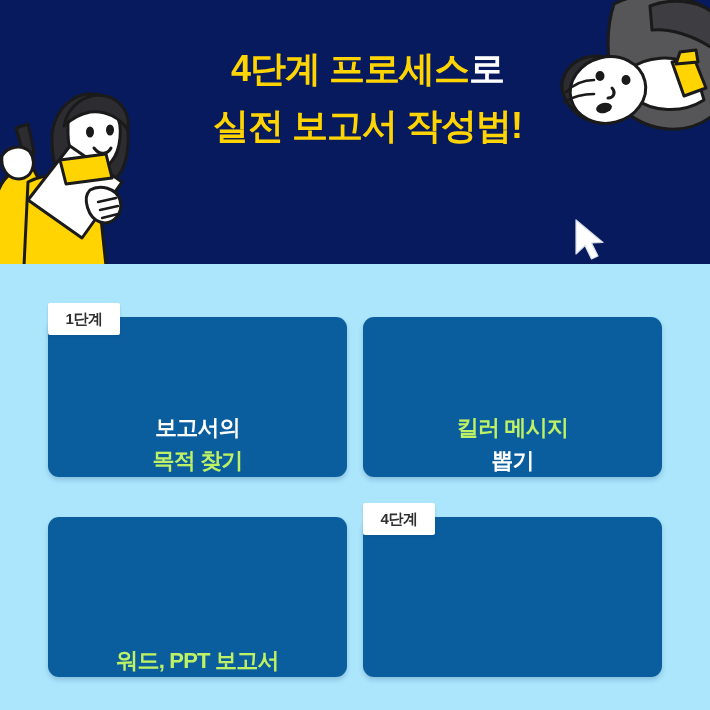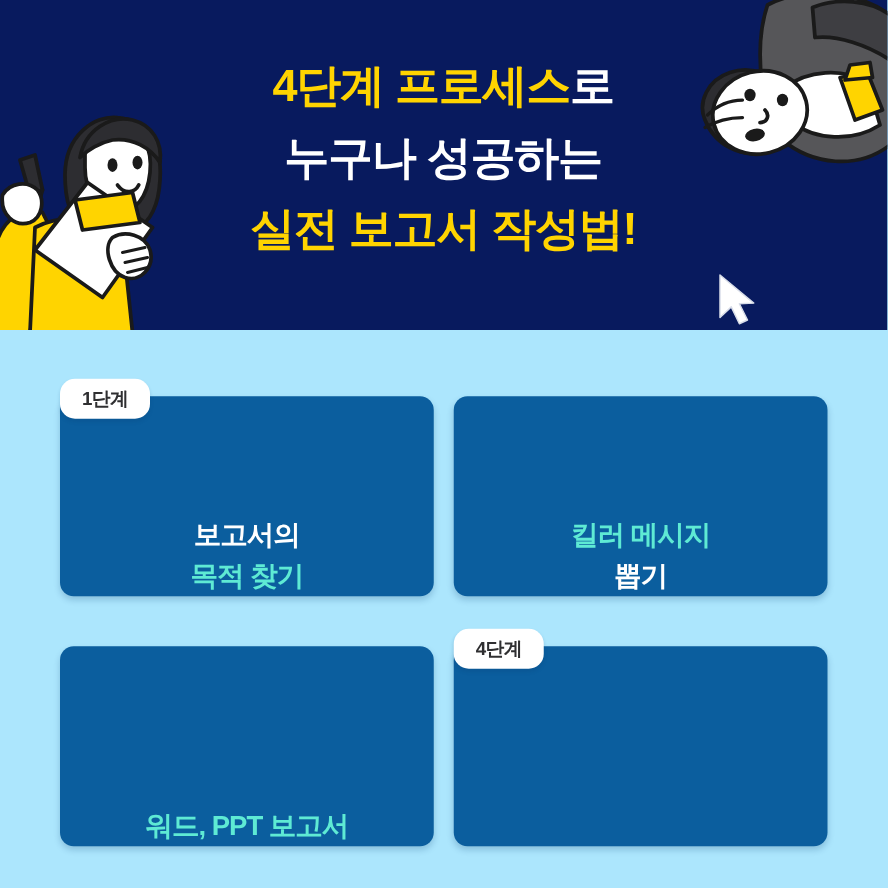--- a/index.html
+++ b/index.html
@@ -27,25 +27,26 @@
     position: absolute;
     left: 0;
     top: 0;
     width: 710px;
     height: 264px;
     background: #081a5e;
     overflow: hidden;
   }
   .hero-title {
     position: absolute;
-    left: 15px;
+    left: 0;
     top: 40px;
     width: 679px;
     text-align: center;
     z-index: 5;
+    padding-left: 28px;
   }
   .title-line {
     display: block;
     font-size: 36px;
     line-height: 57px;
     font-weight: 800;
     letter-spacing: -1px;
     white-space: nowrap;
   }
   .t-yellow { color: #ffd400; }
@@ -118,34 +119,34 @@
     background: #ffffff;
     color: #2f2f31;
     font-size: 15px;
     font-weight: 700;
     letter-spacing: -0.5px;
     display: flex;
     align-items: center;
     justify-content: center;
     padding: 0 11px;
     box-sizing: border-box;
-    border-radius: 12px;
+    border-radius: 2px;
     box-shadow: 0 2px 3px rgba(10, 60, 110, 0.18);
     z-index: 3;
   }
   .card-line {
     display: block;
     font-size: 22px;
     line-height: 33px;
     font-weight: 800;
     letter-spacing: -0.8px;
     text-align: center;
     white-space: nowrap;
   }
-  .c-yellow { color: #5eead4; }
+  .c-yellow { color: #bef264; }
   .c-white  { color: #ffffff; }
 
   
   .card-text {
     margin-top: -6px;
   }
 </style>
 </head>
 <body>
 
@@ -202,21 +203,20 @@
 
       <ellipse cx="50" cy="112" rx="8" ry="5" transform="rotate(-12 50 112)" fill="#1a1a1a"></ellipse>
 
       <path d="M12 96 C20 88 30 84 40 84 M10 106 C20 100 30 98 40 98" fill="none" stroke="#1a1a1a" stroke-width="2.6" stroke-linecap="round"></path>
     </svg>
 
     <div class="hero-title">
       <span class="title-line">
         <span class="t-yellow">4단계 프로세스</span><span class="t-white">로</span>
       </span>
-      <span class="title-line t-white">누구나 성공하는</span>
       <span class="title-line t-yellow">실전 보고서 작성법!</span>
     </div>
 
     <svg class="cursor" width="40" height="46" viewBox="0 0 40 46" aria-hidden="true">
       <path d="M4 2 L4 36 L13 27.5 L19.5 41 L26 38 L19.5 25 L31 24.5 Z" fill="#ffffff" stroke="#d8dde8" stroke-width="1.2" stroke-linejoin="round"></path>
     </svg>
   </div>
 
   <div class="grid">
 

